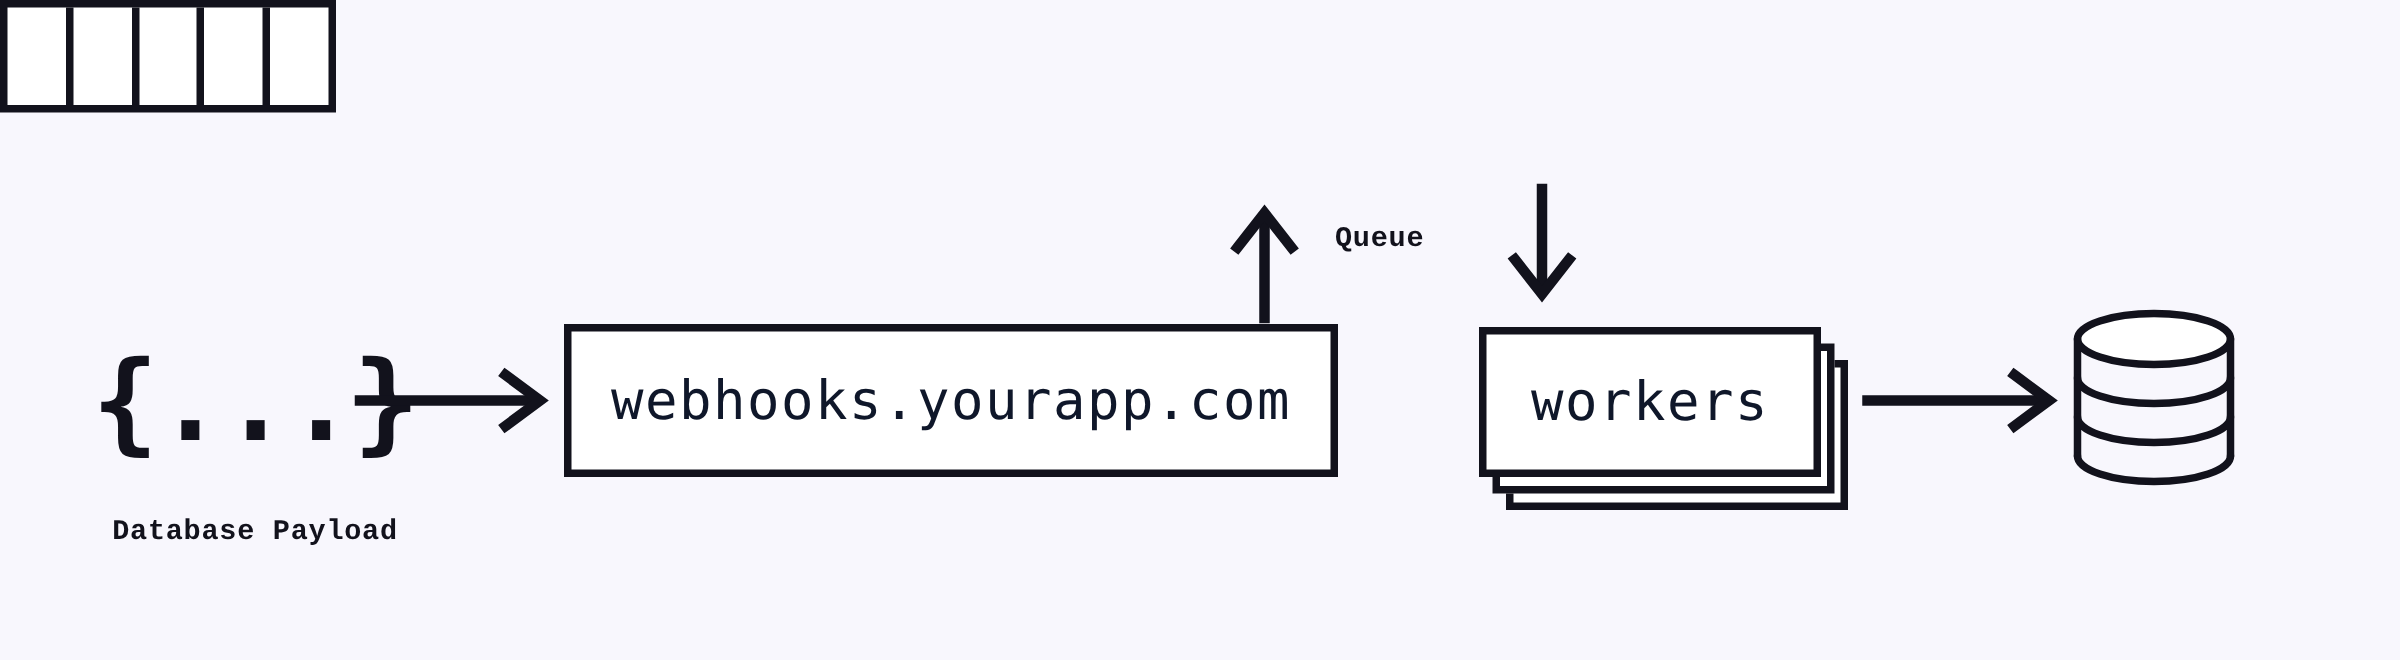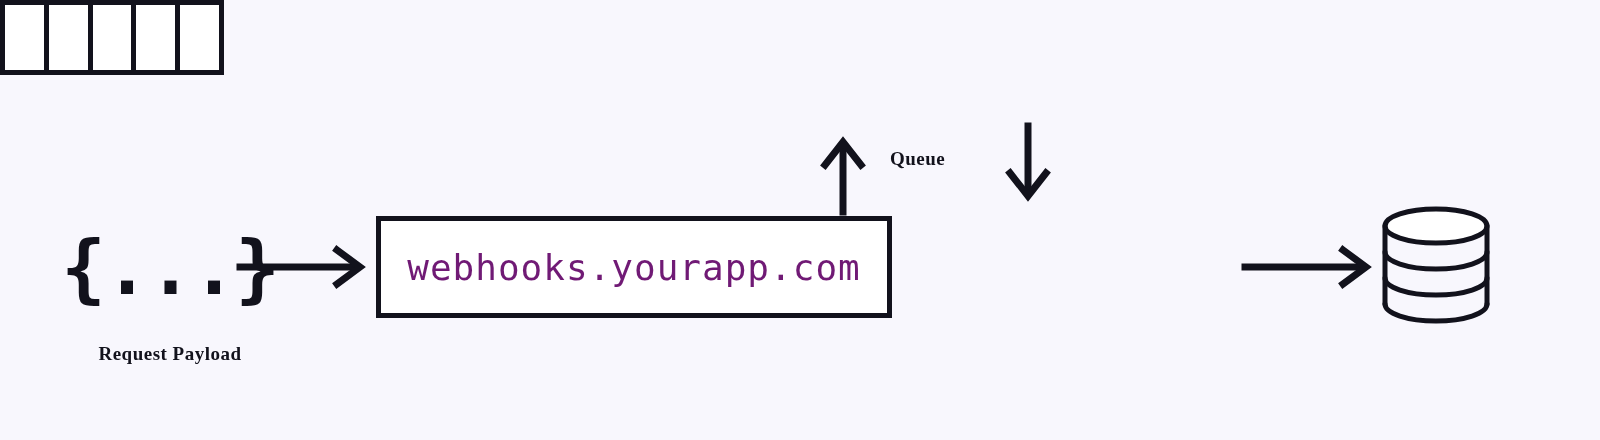--- a/index.html
+++ b/index.html
@@ -38,21 +38,21 @@
     font-weight: 700;
     color: #12121c;
     letter-spacing: -1px;
     line-height: 1;
     white-space: pre;
   }
 
   
   .caption {
     position: absolute;
-    font-family: Liberation Serif, serif;
+    font-family: Liberation Mono, monospace;
     font-size: 19px;
     font-weight: 700;
     color: #12121c;
     white-space: nowrap;
     letter-spacing: 0.5px;
   }
   #payload-caption {
     left: 64px;
     top: 343px;
     width: 212px;
@@ -76,21 +76,21 @@
     border: 5px solid #12121c;
     box-sizing: border-box;
     display: flex;
     align-items: center;
     justify-content: center;
   }
   .box-label {
     font-family: "DejaVu Sans Mono", "Liberation Mono", monospace;
     font-size: 36px;
     font-weight: 500;
-    color: #701a75;
+    color: #0f172a;
     letter-spacing: 1px;
     white-space: nowrap;
   }
   #webhooks-box {
     left: 376px;
     top: 216px;
     width: 516px;
     height: 102px;
   }
 
@@ -157,35 +157,42 @@
   }
 </style>
 </head>
 <body>
 
 <div id="diagram-root">
 
   <div class="node" id="payload-node">
     <span class="braces">{...}</span>
   </div>
-  <div class="caption" id="payload-caption">Request Payload</div>
+  <div class="caption" id="payload-caption">Database Payload</div>
 
   <div class="box" id="webhooks-box">
     <span class="box-label">webhooks.yourapp.com</span>
   </div>
 
   <div id="queue-node">
     <div class="queue-cell"></div>
     <div class="queue-cell"></div>
     <div class="queue-cell"></div>
     <div class="queue-cell"></div>
     <div class="queue-cell"></div>
   </div>
   <div class="caption" id="queue-caption">Queue</div>
 
+  <div class="node" id="workers-node">
+    <div class="stack-layer" id="workers-box-back2"></div>
+    <div class="stack-layer" id="workers-box-back1"></div>
+    <div class="stack-layer" id="workers-box-front">
+      <span class="box-label">workers</span>
+    </div>
+  </div>
 
   <div class="node" id="database-node">
     <svg width="112" height="118" viewBox="0 0 112 118" xmlns="http://www.w3.org/2000/svg">
       <g fill="none" stroke="#12121c" stroke-width="5" stroke-linecap="round">
         <ellipse cx="56" cy="20" rx="51" ry="17" fill="#ffffff"></ellipse>
         <path d="M5 20 L5 98"></path>
         <path d="M107 20 L107 98"></path>
         <path d="M5 98 A51 17 0 0 0 107 98"></path>
         <path d="M5 46 A51 17 0 0 0 107 46"></path>
         <path d="M5 72 A51 17 0 0 0 107 72"></path>

